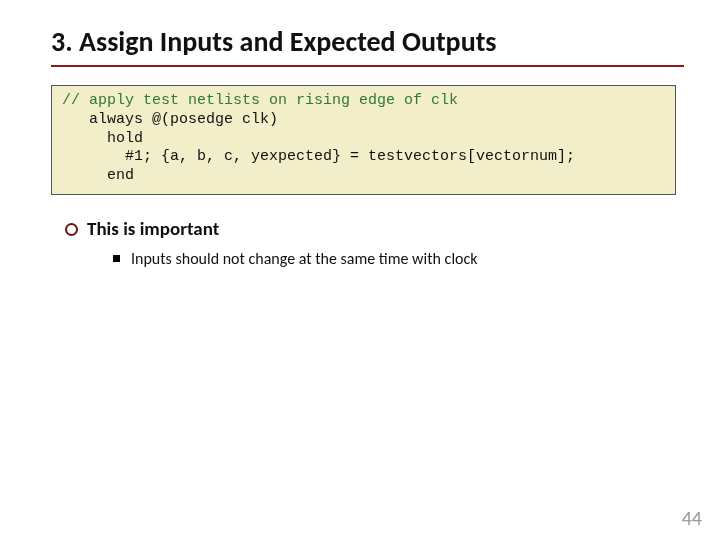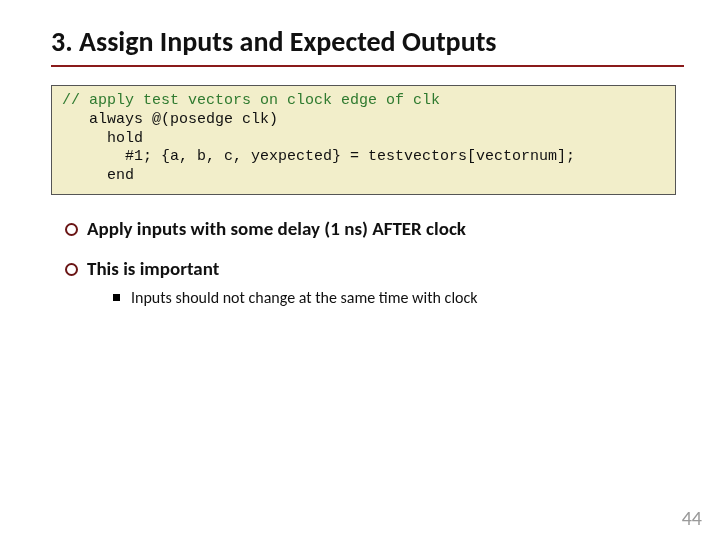--- a/index.html
+++ b/index.html
@@ -88,30 +88,27 @@
     color: #9a9a9a;
   }
 </style>
 </head>
 <body>
 
 <div class="slide">
 
   <h1 class="title">3. Assign Inputs and Expected Outputs</h1>
 
-  <div class="code-box"><span class="code-comment">// apply test vectors on clock edge of clk</span>
+  <div class="code-box"><span class="code-comment">// apply test netlists on rising edge of clk</span>
 <span>   always @(posedge clk)</span>
 <span>     hold</span>
 <span>       #1; {a, b, c, yexpected} = testvectors[vectornum];</span>
 <span>     end</span></div>
 
   <ul class="bullets">
-    <li>
-      <span>Apply inputs with some delay (1 ns) AFTER clock</span>
-    </li>
     <li>
       <span>This is important</span>
       <ul class="sub">
         <li>
           <span>Inputs should not change at the same time with clock</span>
         </li>
       </ul>
     </li>
   </ul>
 

